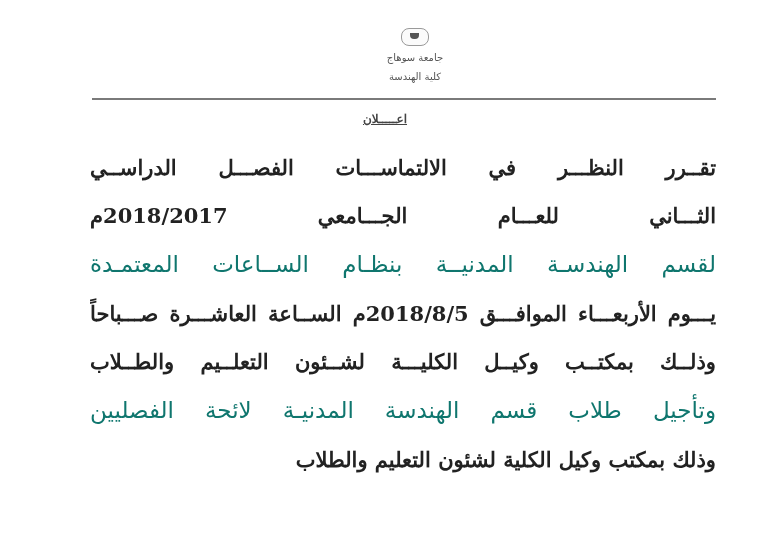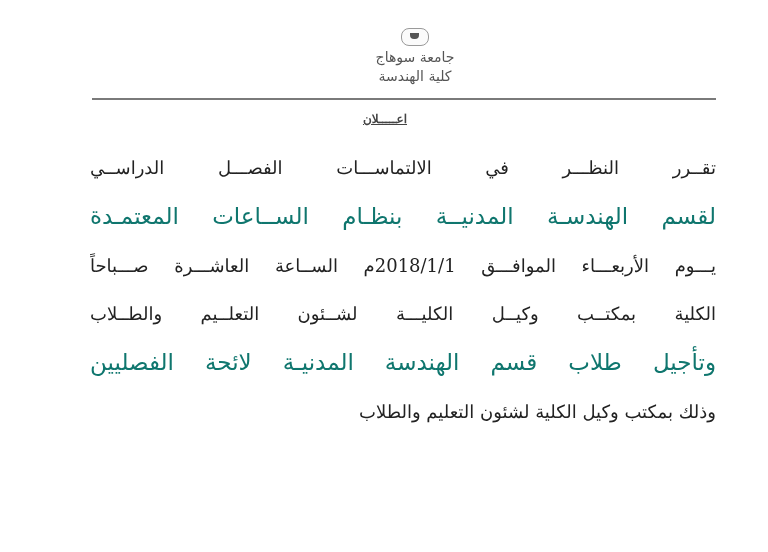--- a/index.html
+++ b/index.html
@@ -38,21 +38,21 @@
     .logo::after {
       content: "";
       position: absolute;
       left: 8px; top: 4px;
       width: 9px; height: 6px;
       background: #555;
       border-radius: 0 0 4px 4px;
     }
     .uni-name, .faculty-name {
       font-family: "DejaVu Sans", sans-serif;
-      font-size: 14px;
+      font-size: 10px;
       color: #555;
       direction: rtl;
       line-height: 15px;
     }
     .faculty-name { margin-top: 4px; }
     .divider {
       position: absolute;
       left: 92px; top: 98px;
       width: 624px;
       height: 2px;
@@ -79,23 +79,24 @@
     }
     .line {
       text-align: justify;
       text-align-last: justify;
       white-space: nowrap;
       overflow: hidden;
       color: #222;
     }
     .l-reg {
       font-family: "DejaVu Serif", serif;
-      font-size: 18px;
+      font-size: 21px;
       height: 48px;
       line-height: 40px;
+      font-weight: bold;
     }
     .l-bold {
       font-family: "DejaVu Sans", sans-serif;
       font-weight: normal;
       font-size: 23px;
       height: 50px;
       line-height: 40px;
       color: #0f766e;
     }
     .l-last {
@@ -113,20 +114,21 @@
     <div class="uni-name">جامعة سوهاج</div>
     <div class="faculty-name">كلية الهندسة</div>
   </div>
 
   <div class="divider"></div>
 
   <div class="announce-title">اعـــــلان</div>
 
   <div class="body-lines">
     <div class="line l-reg">تقــرر النظـــر في الالتماســـات الفصـــل الدراســي</div>
+    <div class="line l-reg">الثـــاني للعـــام الجـــامعي 2018/2017م</div>
     <div class="line l-bold">لقسم الهندسـة المدنيــة بنظـام الســاعات المعتمـدة</div>
-    <div class="line l-reg">يـــوم الأربعـــاء الموافـــق 2018/1/1م الســاعة العاشـــرة صـــباحاً</div>
-    <div class="line l-reg">الكلية بمكتــب وكيــل الكليـــة لشــئون التعلــيم والطــلاب</div>
+    <div class="line l-reg">يـــوم الأربعـــاء الموافـــق 2018/8/5م الســاعة العاشـــرة صـــباحاً</div>
+    <div class="line l-reg">وذلــك بمكتــب وكيــل الكليـــة لشــئون التعلــيم والطــلاب</div>
     <div class="line l-bold">وتأجيل طلاب قسم الهندسة المدنيـة لائحة الفصليين</div>
     <div class="line l-reg l-last">وذلك بمكتب وكيل الكلية لشئون التعليم والطلاب</div>
   </div>
 
 </div>
 
 </body></html>

